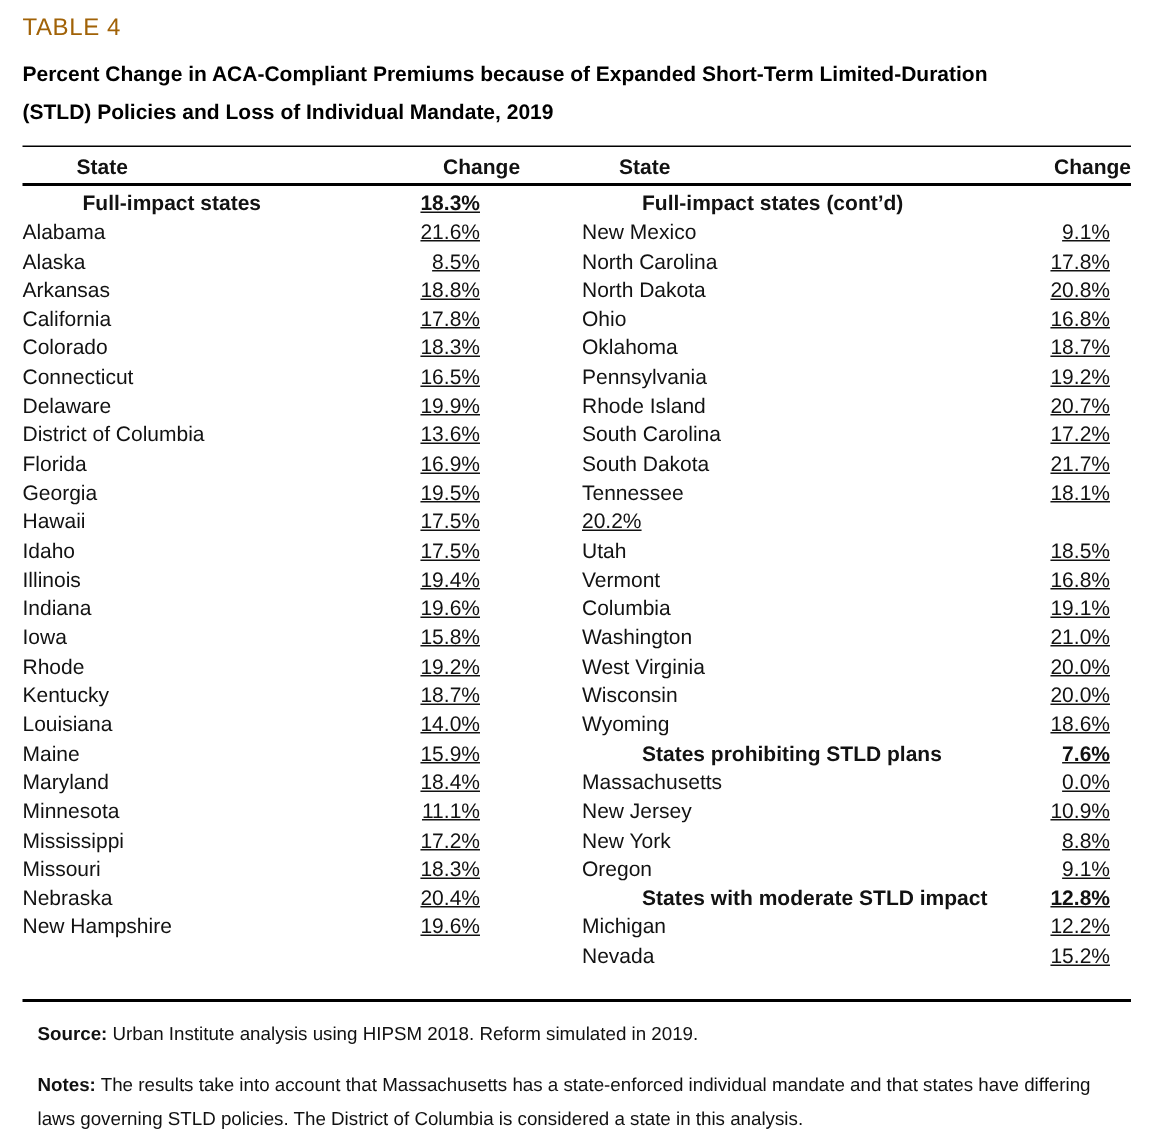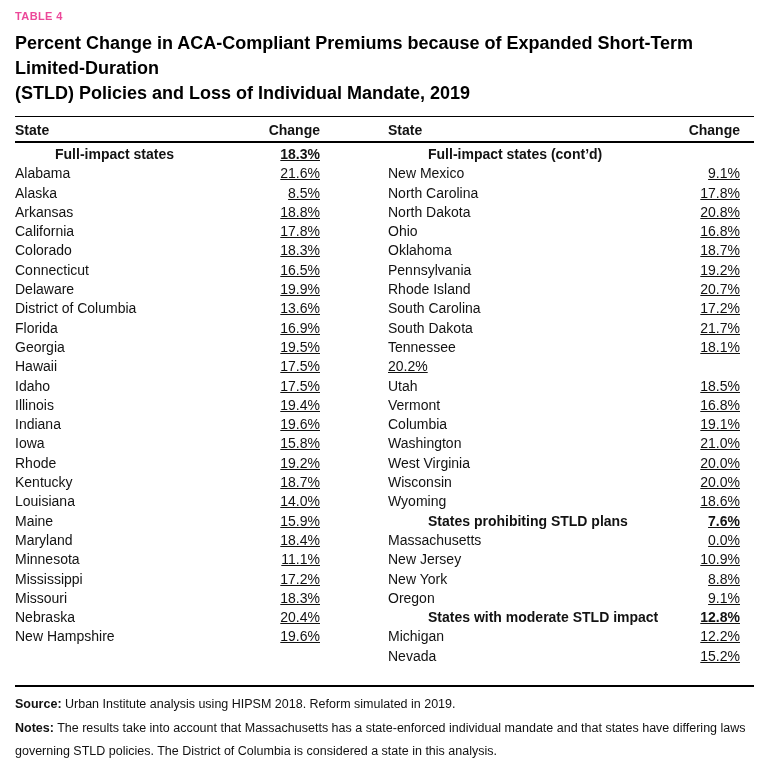--- a/index.html
+++ b/index.html
@@ -11,41 +11,42 @@
   }
   .page {
     position: relative;
     width: 769px;
     height: 762px;
     background: #ffffff;
     padding: 10px 15px 0 15px;
     overflow: hidden;
   }
   .table-label {
-    color: #ec4899;
-    font-weight: 700;
-    font-size: 11px;
+    color: #a16207;
+    font-weight: 400;
+    font-size: 16px;
     letter-spacing: 0.4px;
   }
   .title {
     margin: 9px 0 0 0;
-    font-size: 18px;
+    font-size: 14px;
     font-weight: 700;
     line-height: 25px;
     color: #000000;
   }
   .rule { background: #000000; width: 739px; }
   .rule.thin  { height: 1px; margin-top: 10px; }
   .rule.thick { height: 2px; }
   .header-row {
     display: flex;
     align-items: flex-end;
     padding: 5px 0 3px 0;
     font-size: 14px;
     font-weight: 700;
+    margin-left: 36px;
   }
   .pair-left  { width: 305px; display: flex; justify-content: space-between; }
   .gap        { width: 68px; }
   .pair-right { width: 352px; display: flex; justify-content: space-between; }
   .tbody { display: flex; padding-top: 2px; }
   .col.left  { width: 305px; }
   .col.right { width: 352px; margin-left: 68px; }
   .row {
     display: flex;
     height: 19.3px;
@@ -56,21 +57,21 @@
   .row .state  { flex: 1; text-align: left; overflow: hidden; }
   .row .change { text-align: right; text-decoration: underline; }
   .row.bold { font-weight: 700; padding-left: 40px; }
   .footer {
     margin-top: 6px;
     font-size: 12.5px;
     line-height: 23.5px;
     color: #111111;
     width: 739px;
   }
-  .footer p { margin: 0; }
+  .footer p { margin: 10px; }
   .footer .lbl { font-weight: 700; }
 </style>
 </head>
 <body>
 
 <div class="page">
 
   <div class="table-label">TABLE 4</div>
 
   <h1 class="title"><span>Percent Change in ACA-Compliant Premiums because of Expanded Short-Term Limited-Duration</span><br><span>(STLD) Policies and Loss of Individual Mandate, 2019</span></h1>

